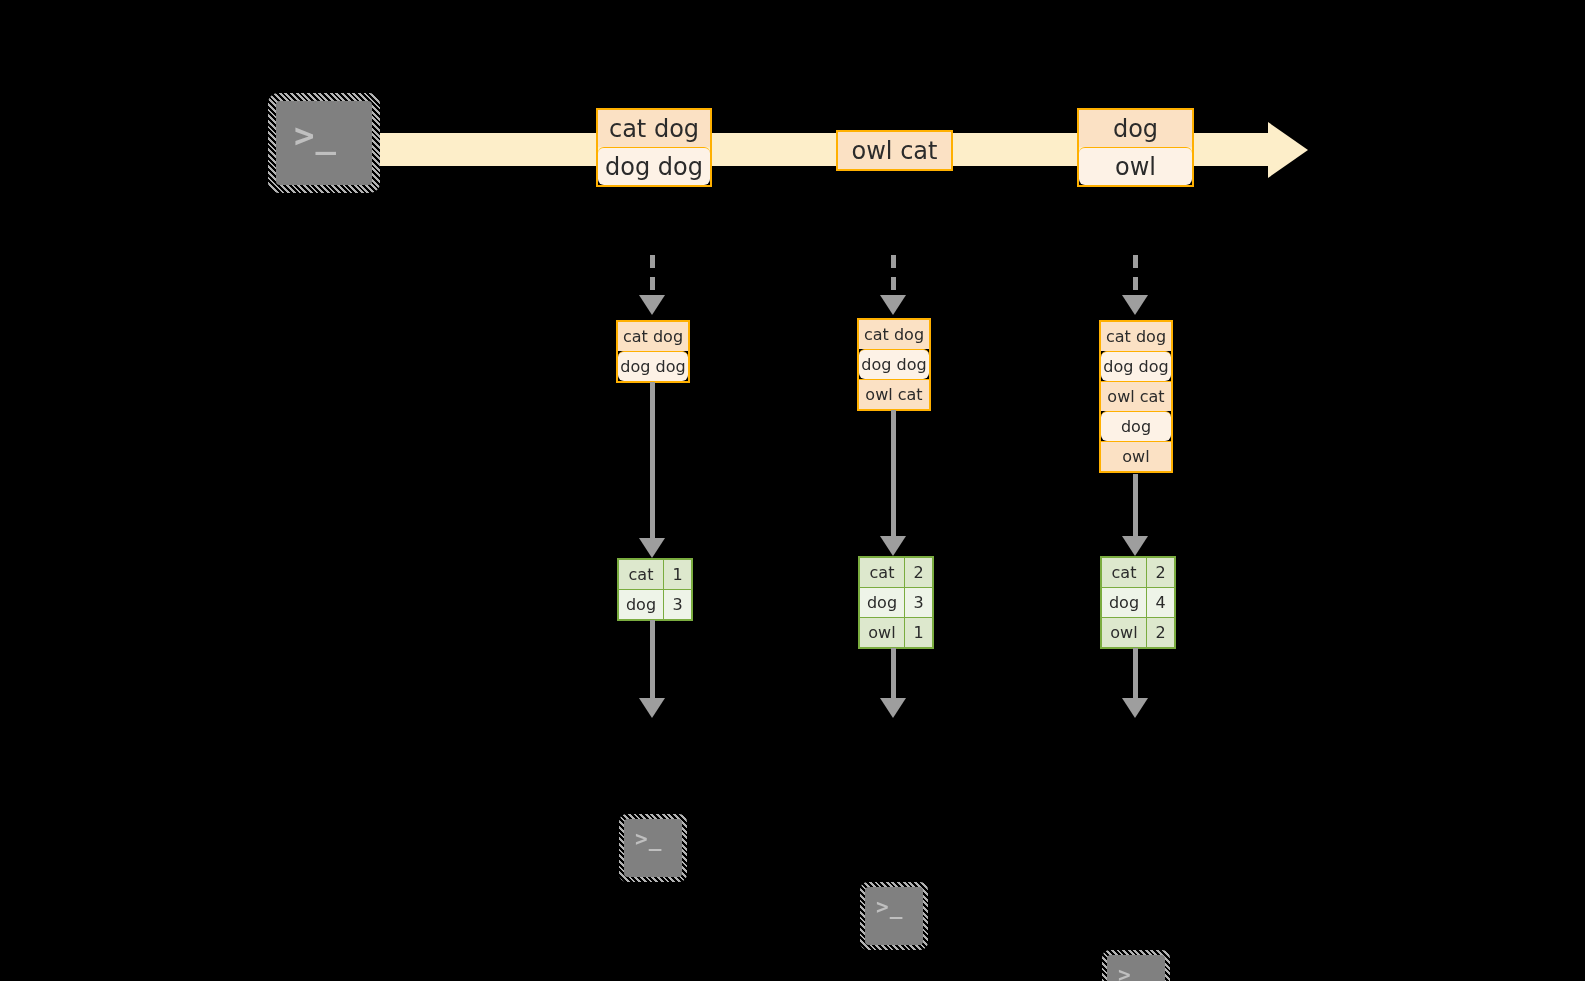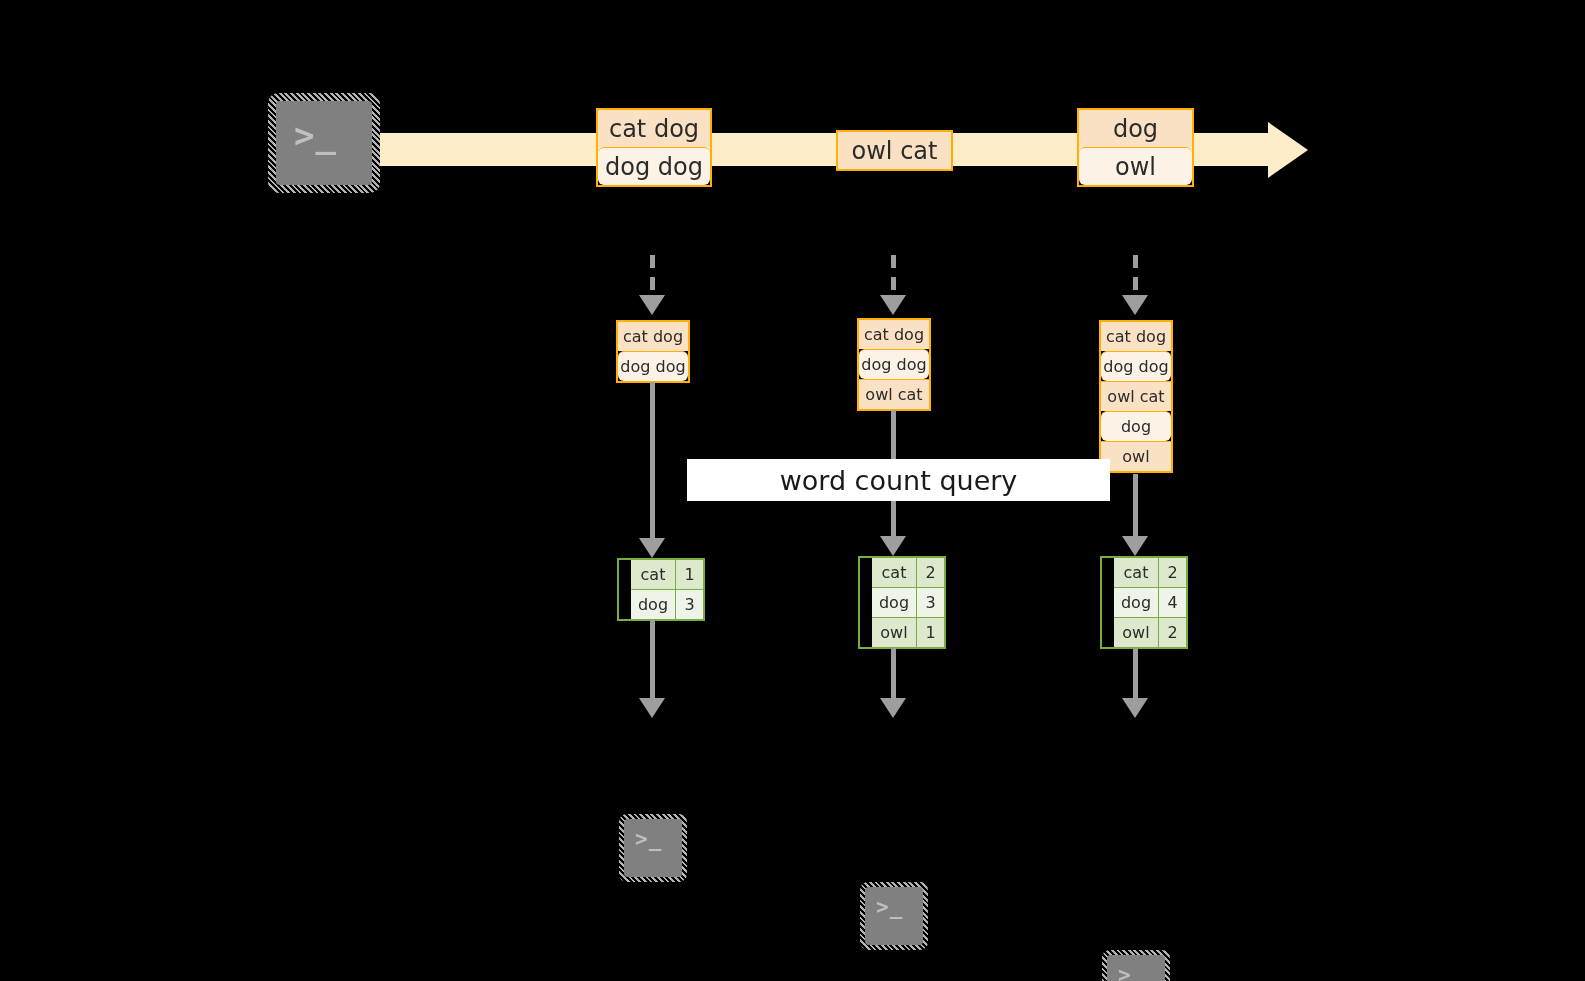--- a/index.html
+++ b/index.html
@@ -52,21 +52,21 @@
   .msgrow:first-child{border-top:none;}
   .msgrow.dark{background:#fbe1c4;}
   .msgrow.light{background:#fdf2e6;border-radius:6px;}
 
   
   .box-top .msgrow{height:37px;font-size:24px;}
   
   .box-snap .msgrow{height:29px;font-size:16px;}
 
   
-  .restable{border:2px solid #7aac3f;display:flex;flex-direction:column;padding-left:12px;}
+  .restable{border:2px solid #7aac3f;display:flex;flex-direction:column;}
   .resrow{display:flex;border-top:1px solid #7aac3f;}
   .resrow:first-child{border-top:none;}
   .resrow .c{
     display:flex;align-items:center;justify-content:center;
     height:29px;font-size:16px;color:#2b2b2b;white-space:nowrap;
   }
   .resrow .c.word{width:44px;border-right:1px solid #7aac3f;}
   .resrow .c.count{width:27px;}
   .resrow.dark .c{background:#dde8cd;}
   .resrow.light .c{background:#eef4e8;}
@@ -212,15 +212,14 @@
   </div>
 
   <div class="abs vline" style="left:1133px;top:648px;width:5px;height:54px;"></div>
   <div class="abs vhead" style="left:1122px;top:698px;"></div>
 
   <div class="abs term small" style="left:1102px;top:714px;width:68px;height:68px;">
     <div class="inner"></div>
     <span class="glyph">&gt;_</span>
   </div>
 
-  <div class="abs qlabel" style="left:687px;top:459px;width:423px;height:42px;">word count query</div>
 
 </div>
 
 </body></html>

